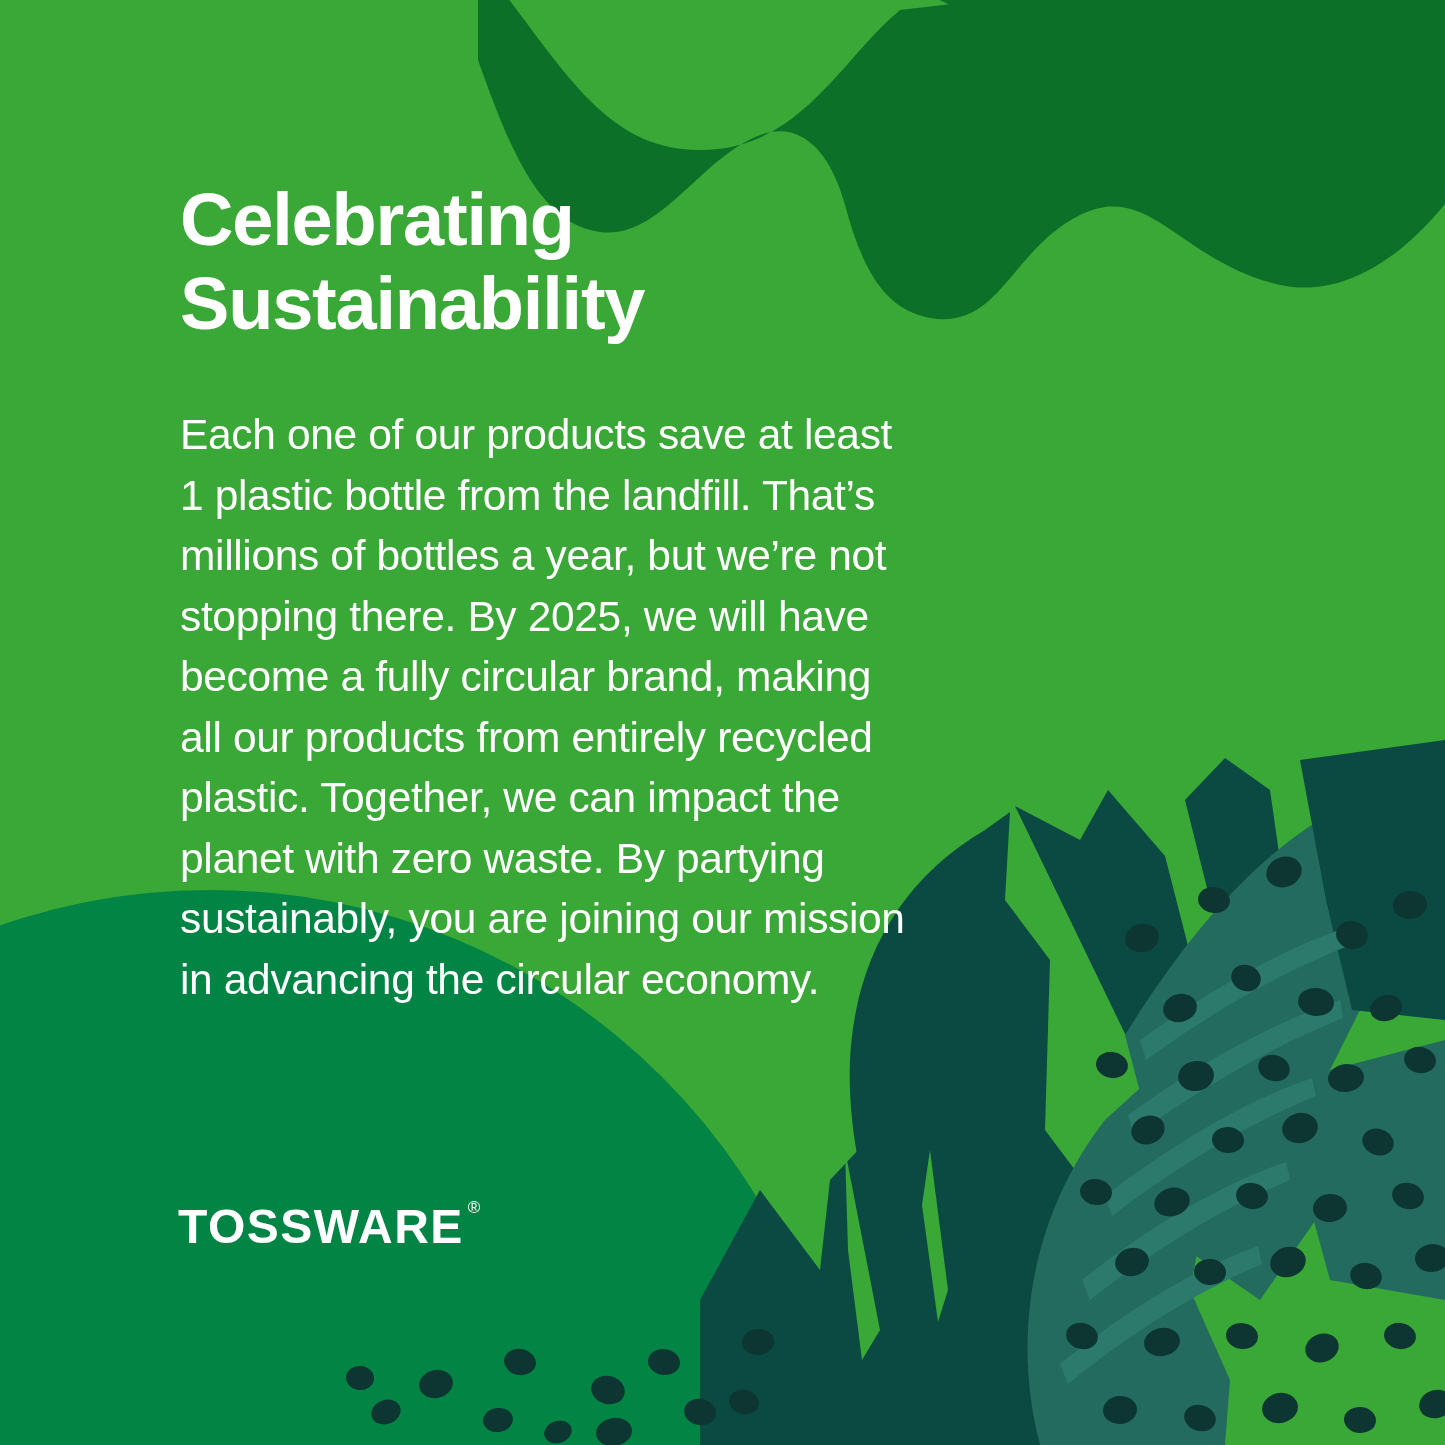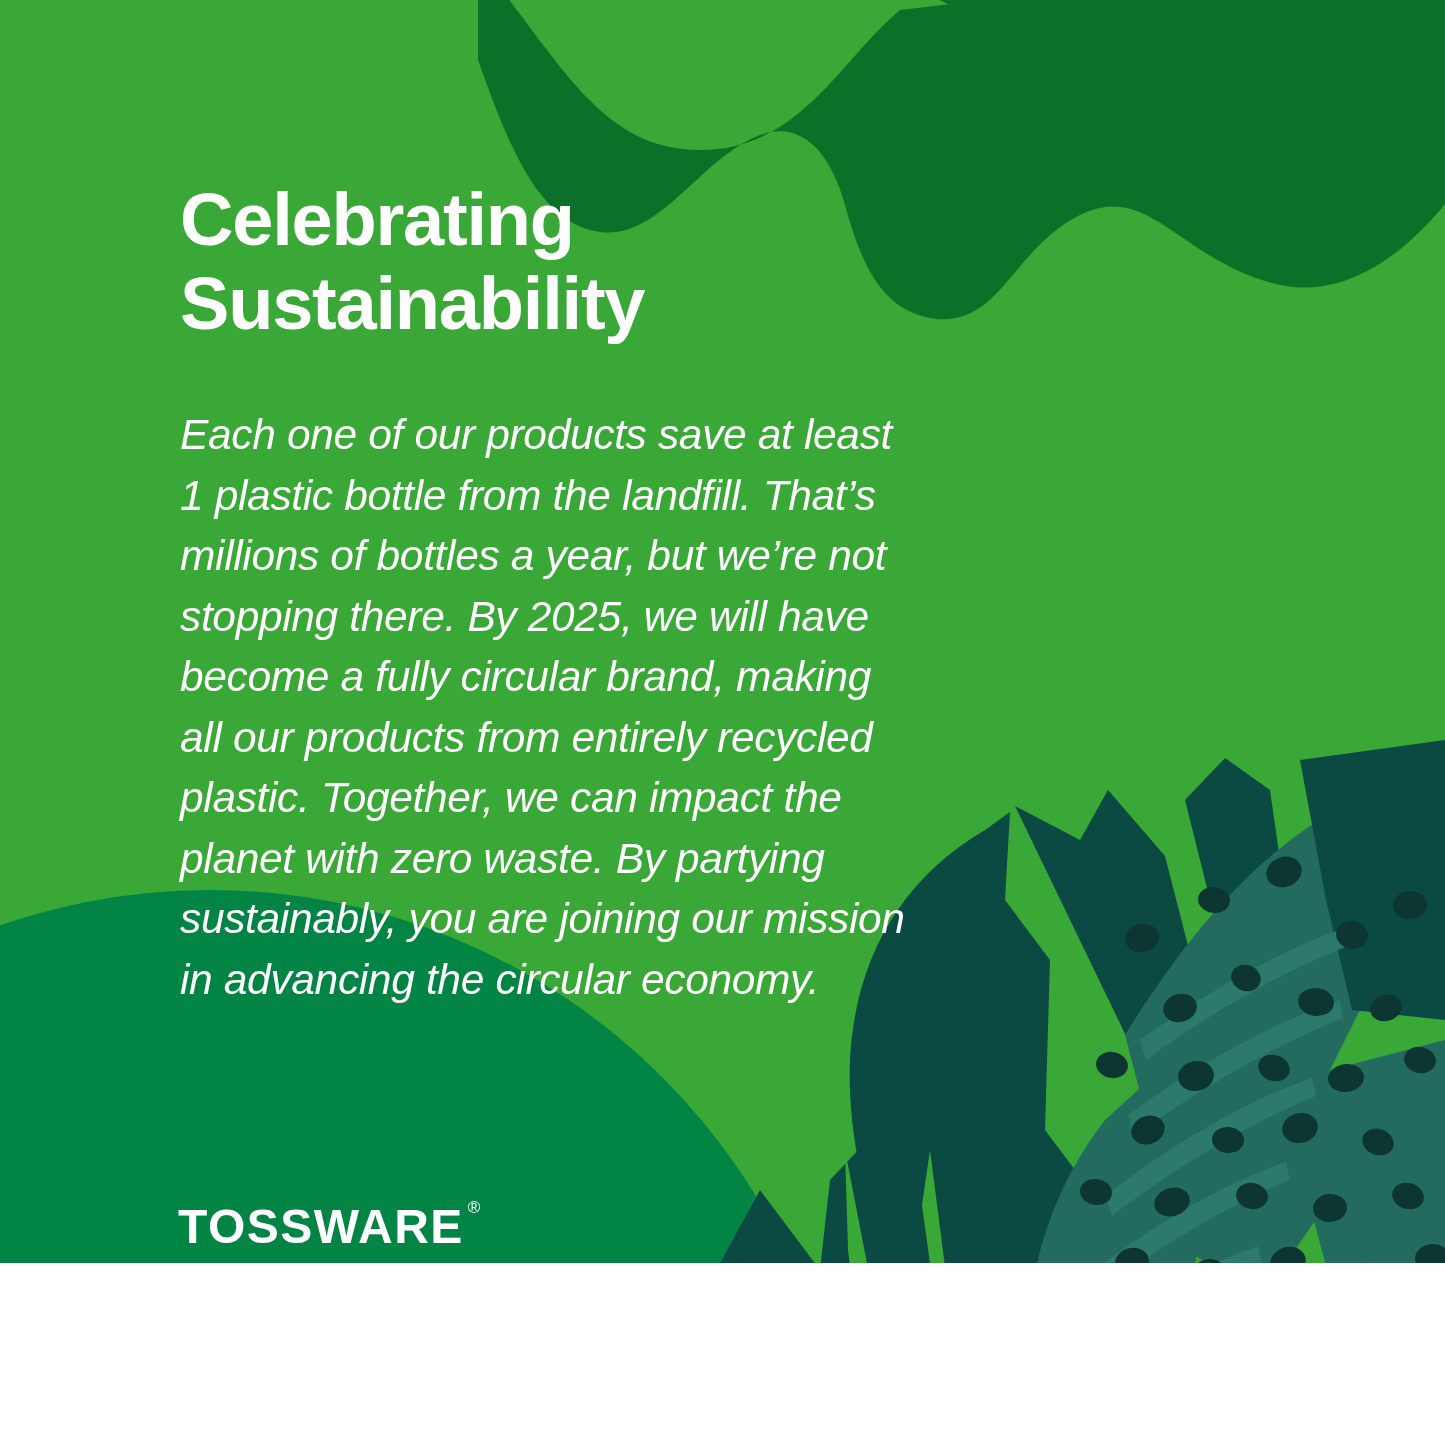--- a/index.html
+++ b/index.html
@@ -4,21 +4,21 @@
 <title>Celebrating Sustainability</title>
 <style>
   html, body {
     margin: 0;
     padding: 0;
     background: #ffffff;
   }
   #poster {
     position: relative;
     width: 1445px;
-    height: 1263px;
+    height: 1445px;
     overflow: hidden;
     background: #6d28d9;
     font-family: "Liberation Sans", sans-serif;
   }
 
   
   #art {
     position: absolute;
     inset: 0;
     width: 1445px;
@@ -54,21 +54,20 @@
     top: 405px;
     width: 830px;
     margin: 0;
     color: #ffffff;
     font-family: "Liberation Sans", sans-serif;
     font-weight: 400;
     font-size: 42.5px;
     line-height: 60.5px;
     letter-spacing: -0.35px;
     white-space: pre-line;
-    font-style: italic;
   }
 
   .brand {
     position: absolute;
     left: 178px;
     top: 1196px;
     display: flex;
     align-items: flex-start;
     color: #ffffff;
   }

